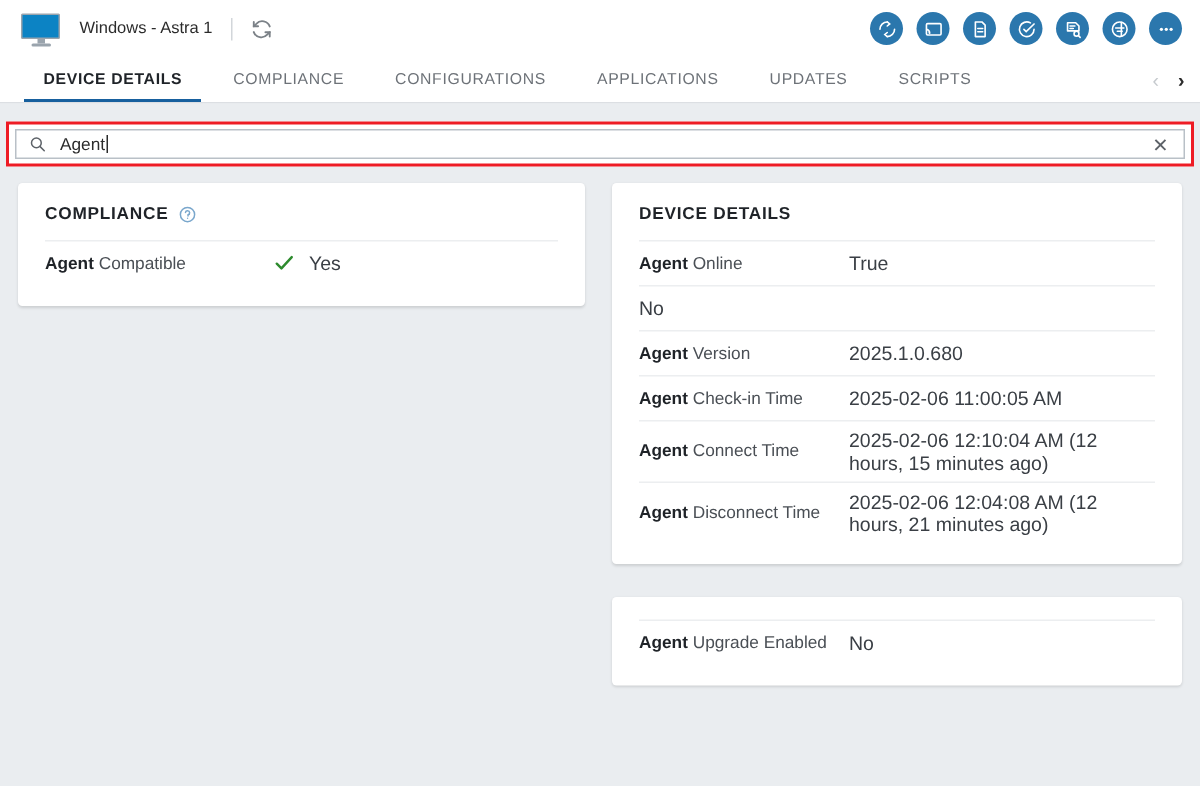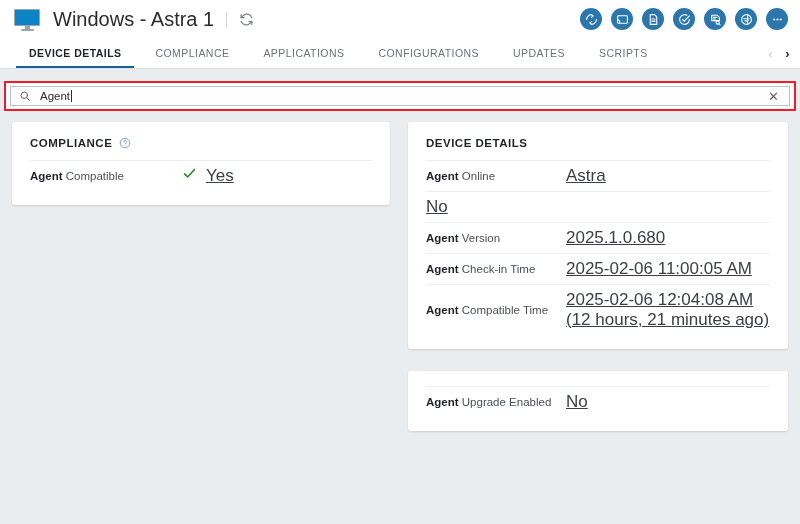--- a/index.html
+++ b/index.html
@@ -47,21 +47,21 @@
     margin: 0 auto;
   }
   .monitor-icon .base {
     width: 13px;
     height: 2px;
     background: #9aa4ad;
     margin: 0 auto;
     border-radius: 1px;
   }
   .device-title {
-    font-size: 20px;
+    font-size: 11px;
     color: #2b2b2b;
     margin-left: 13px;
     white-space: nowrap;
   }
   .title-divider {
     width: 1px;
     height: 15px;
     background: #d2d6da;
     margin-left: 12px;
   }
@@ -244,26 +244,25 @@
     box-sizing: border-box;
   }
   .row-label {
     width: 152px;
     flex: 0 0 auto;
     font-size: 11.5px;
     color: #4a4f55;
   }
   .row-label b { color: #1f2328; font-weight: bold; }
   .row-value {
-    font-size: 17px;
+    font-size: 13px;
     color: #3a3f45;
     display: flex;
     align-items: flex-start;
     gap: 9px;
-    text-decoration: underline;
   }
   .check-icon { display: flex; }
   .row-label-wide { width: 140px; }
 </style>
 </head>
 <body>
 
 <div class="header">
   <div class="monitor-icon">
     <div class="screen"></div>
@@ -332,22 +331,22 @@
         <circle cx="18" cy="12" r="2"></circle>
       </svg>
     </div>
   </div>
 </div>
 
 <div class="tabbar">
   <div class="tabs">
     <div class="tab active">DEVICE DETAILS</div>
     <div class="tab">COMPLIANCE</div>
+    <div class="tab">CONFIGURATIONS</div>
     <div class="tab">APPLICATIONS</div>
-    <div class="tab">CONFIGURATIONS</div>
     <div class="tab">UPDATES</div>
     <div class="tab">SCRIPTS</div>
 
   </div>
   <div class="tab-scroll">
     <div class="chev prev">‹</div>
     <div class="chev next">›</div>
   </div>
 </div>
 
@@ -392,35 +391,39 @@
     </div>
   </div>
 
   <div class="col col-right">
     <div class="card">
       <div class="card-title">
         <span>DEVICE DETAILS</span>
       </div>
       <div class="row">
         <div class="row-label row-label-wide"><b>Agent</b><span> Online</span></div>
-        <div class="row-value">Astra</div>
+        <div class="row-value">True</div>
       </div>
       <div class="row">
         <div class="row-value">No</div>
       </div>
       <div class="row">
         <div class="row-label row-label-wide"><b>Agent</b><span> Version</span></div>
         <div class="row-value">2025.1.0.680</div>
       </div>
       <div class="row">
         <div class="row-label row-label-wide"><b>Agent</b><span> Check-in Time</span></div>
         <div class="row-value">2025-02-06 11:00:05 AM</div>
       </div>
       <div class="row">
-        <div class="row-label row-label-wide"><b>Agent</b><span> Compatible Time</span></div>
+        <div class="row-label row-label-wide"><b>Agent</b><span> Connect Time</span></div>
+        <div class="row-value">2025-02-06 12:10:04 AM (12 hours, 15 minutes ago)</div>
+      </div>
+      <div class="row">
+        <div class="row-label row-label-wide"><b>Agent</b><span> Disconnect Time</span></div>
         <div class="row-value">2025-02-06 12:04:08 AM (12 hours, 21 minutes ago)</div>
       </div>
     </div>
 
     <div class="card">
       <div class="row">
         <div class="row-label row-label-wide"><b>Agent</b><span> Upgrade Enabled</span></div>
         <div class="row-value">No</div>
       </div>
     </div>

